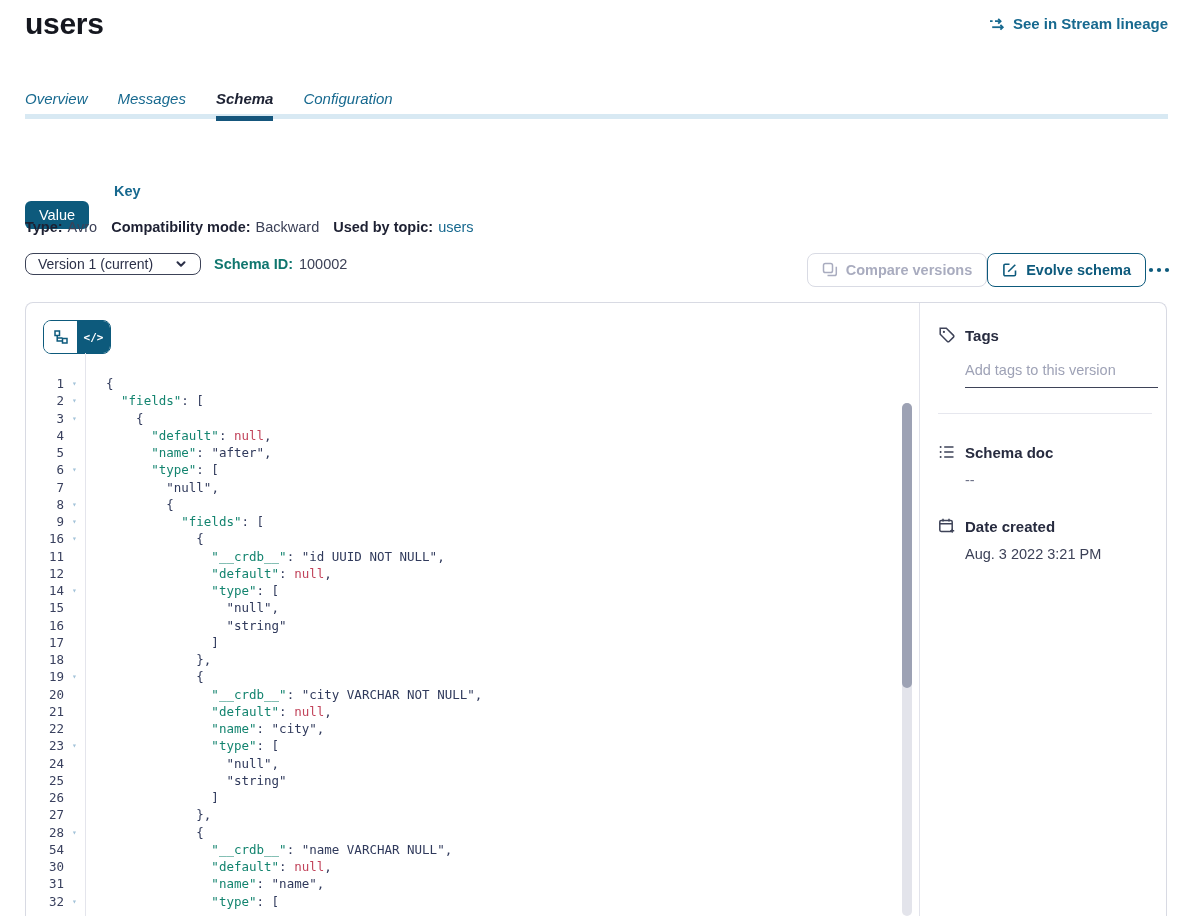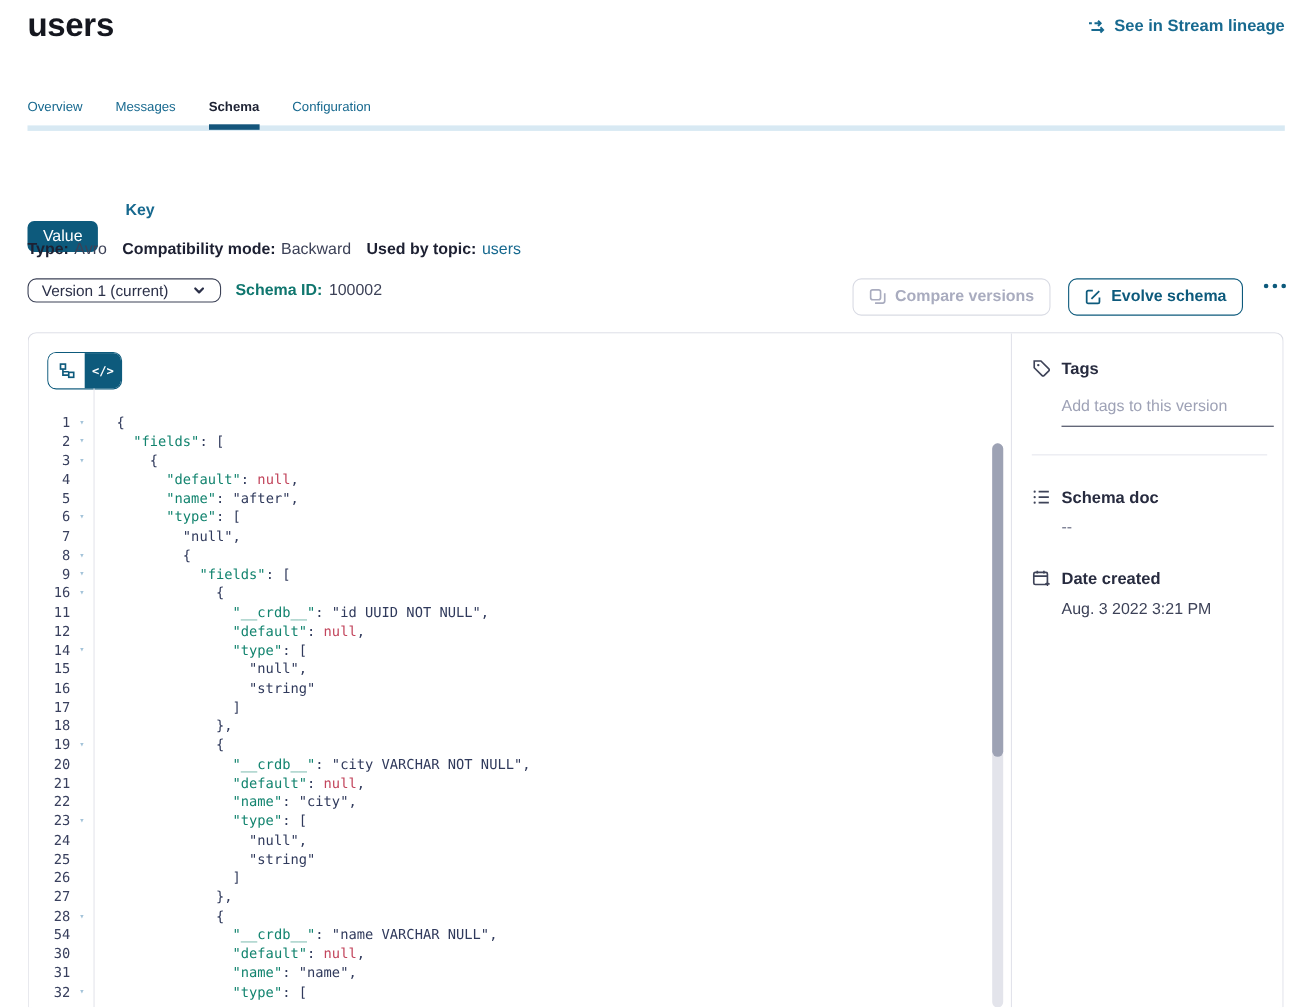--- a/index.html
+++ b/index.html
@@ -8,21 +8,21 @@
   .page { position:relative; width:1189px; height:916px; overflow:hidden; background:#fff; }
 
   
   .title { position:absolute; left:25px; top:7px; font-size:30px; font-weight:700; color:#15171f; letter-spacing:-0.3px; }
   .lineage-link { position:absolute; right:21px; top:15px; display:flex; align-items:center; gap:7px;
     color:#17698f; font-size:15px; font-weight:700; cursor:pointer; }
 
   
   .tabbar-track { position:absolute; left:25px; right:21px; top:114px; height:5px; background:#d8e9f3; }
   .tabs { position:absolute; left:25px; top:90px; display:flex; gap:30px; }
-  .tab { font-size:12px; font-weight:500; color:#17698f; padding-bottom:9px; border-bottom:5px solid transparent; cursor:pointer; }
+  .tab { font-size:15px; font-weight:500; color:#17698f; padding-bottom:9px; border-bottom:5px solid transparent; cursor:pointer;font-style:italic; }
   .tab.active { color:#1d2233; font-weight:600; border-bottom-color:#15567c; }
 
   
   .vk { position:absolute; left:25px; top:153px; display:flex; align-items:center; gap:25px; }
   .vk-value { background:#0d5a7c; color:#fff; font-size:14.5px; font-weight:500; padding:6px 14px; border-radius:6px; cursor:pointer;margin-top:48px; }
   .vk-key { color:#17698f; font-size:14.5px; font-weight:600; cursor:pointer; }
 
   
   .meta { position:absolute; left:25px; top:219px; font-size:14.5px; display:flex; gap:14px; align-items:baseline; color:#3c4157; }
   .meta b { color:#1d2032; font-weight:700; }
@@ -30,21 +30,21 @@
   .meta a { color:#17698f; text-decoration:none; cursor:pointer; }
 
   
   .version-row { position:absolute; left:25px; top:253px; display:flex; align-items:center; }
   .select { width:176px; height:22px; border:1px solid #3c4257; border-radius:8px; background:#fff;
     display:flex; align-items:center; padding:0 12px; font-size:14px; color:#2b3048; cursor:pointer; }
   .select .sel-label { flex:1; }
   .schema-id { margin-left:13px; font-size:14.5px; display:flex; gap:6px; }
   .schema-id b { font-weight:700; color:#0f766e; }
   .schema-id span { color:#3c4157; }
-  .actions { position:absolute; right:17px; top:253px; display:flex; align-items:flex-start; gap:16px; }
+  .actions { position:absolute; right:17px; top:253px; display:flex; align-items:center; }
   .btn { height:34px; display:flex; align-items:center; gap:8px; padding:0 14px; border-radius:8px;
     background:#fff; font-size:14.5px; font-weight:700; cursor:pointer; }
   .btn-disabled { border:1px solid #d9dbe4; color:#a9acbf; cursor:default; }
   .btn-primary { border:1px solid #0d5a7c; color:#0d5a7c; }
   .more-dots { color:#0d5a7c; display:flex; align-items:center; cursor:pointer; padding:4px 2px; }
 
   
   .card { position:absolute; left:25px; top:302px; width:1142px; height:614px;
     border:1px solid #d8dae3; border-bottom:none; border-radius:8px 8px 0 0; overflow:hidden; background:#fff; }
 

